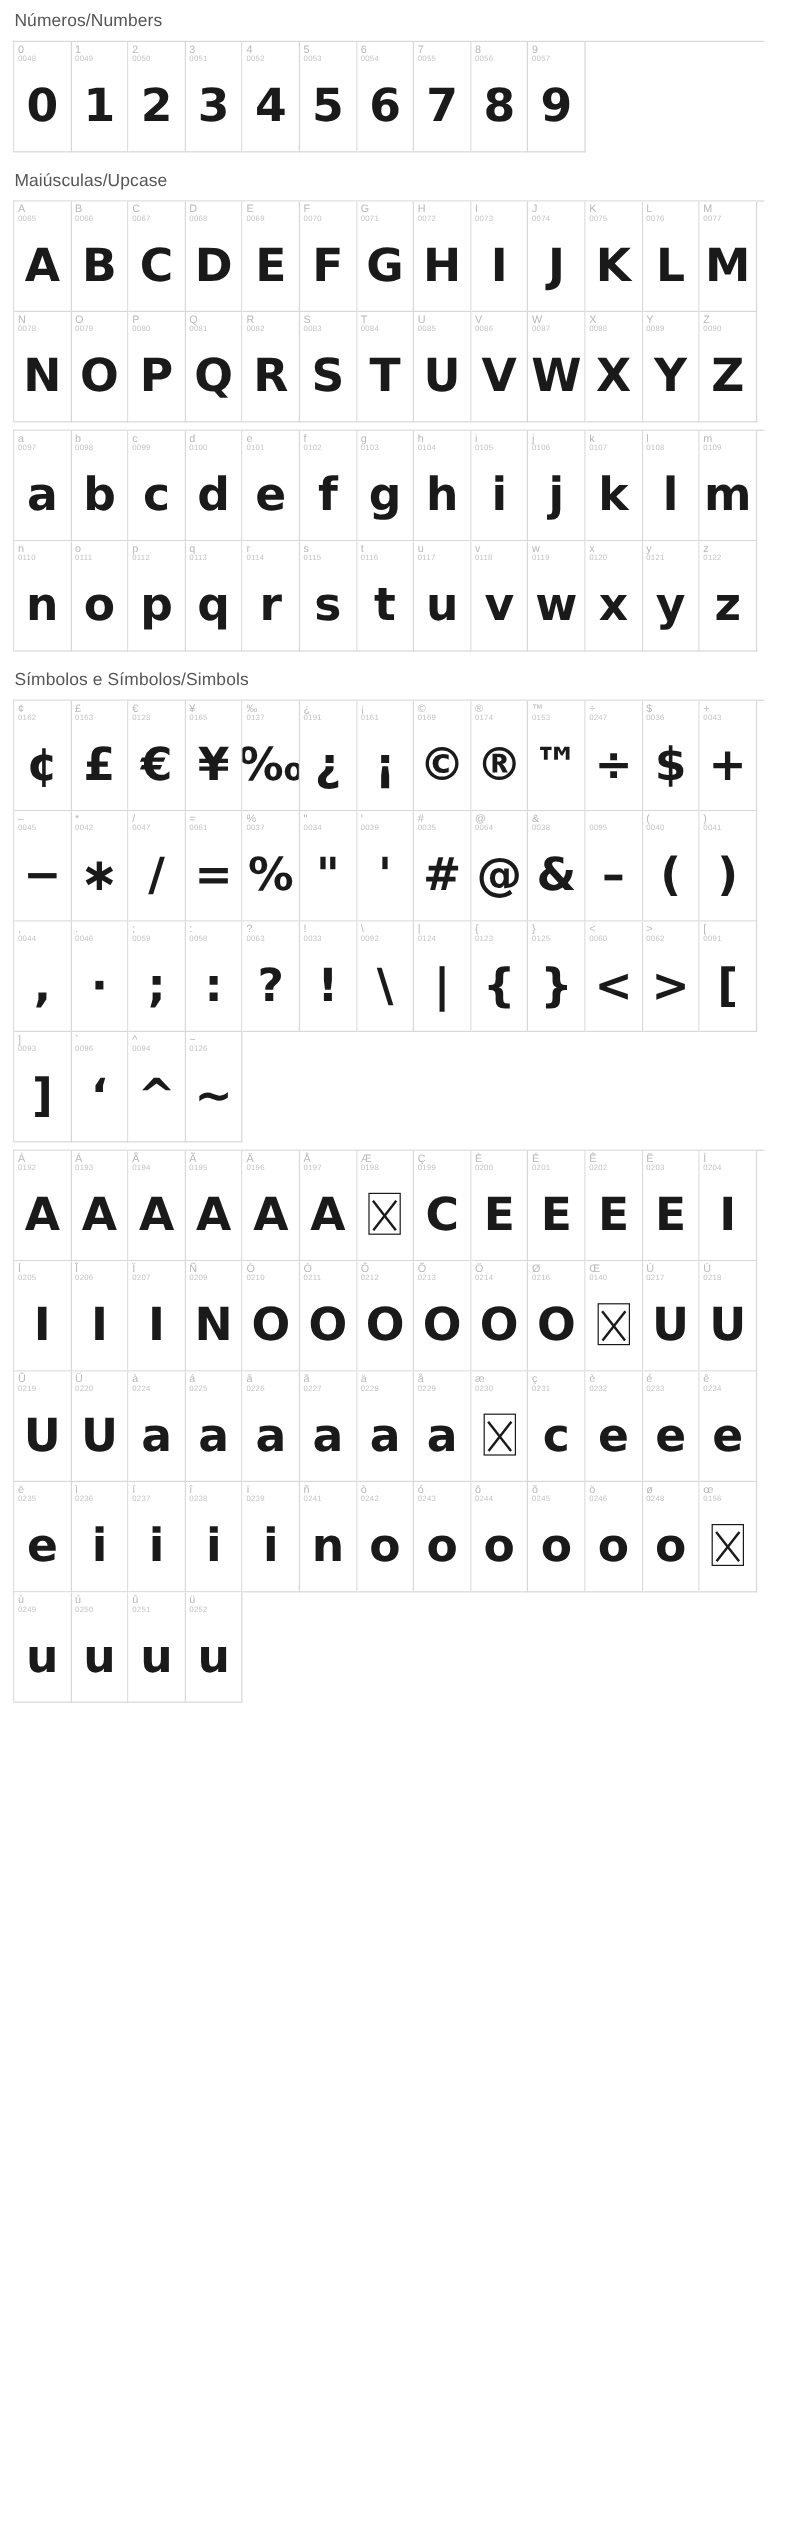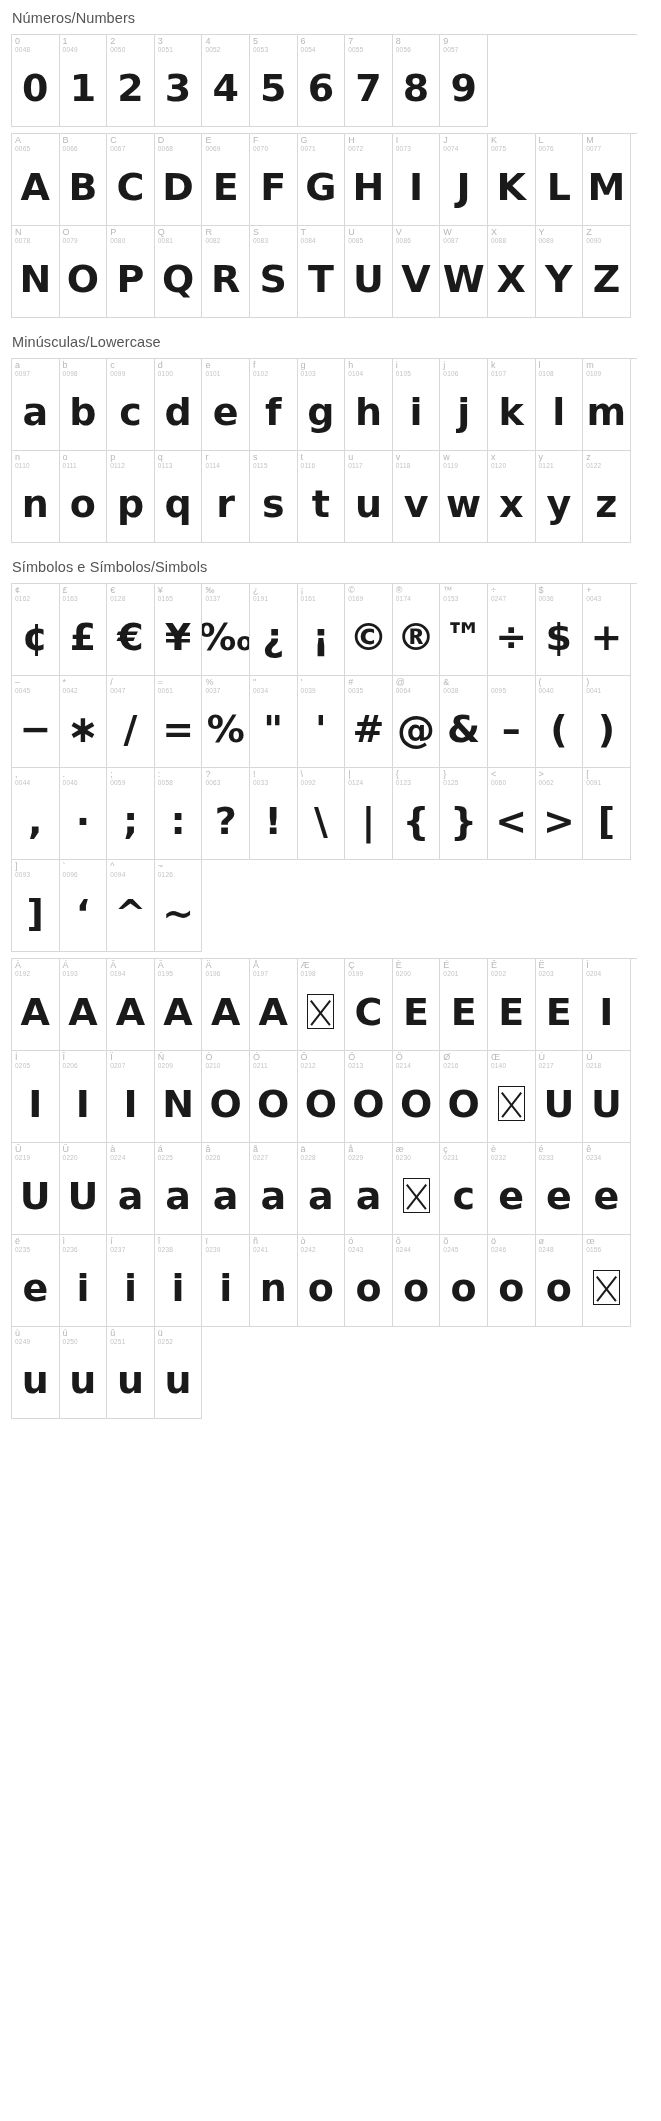--- a/index.html
+++ b/index.html
@@ -173,20 +173,21 @@
           <div class="glyph-cell">
             <div class="glyph-meta">
               <span class="glyph-char-label">9</span>
               <span class="glyph-code">0057</span>
             </div>
             <div class="glyph-render">9</div>
           </div>
         </div>
       </div>
       <div class="section">
+        <div class="section-title">Maiúsculas/Upcase</div>
         <div class="glyph-grid">
           <div class="glyph-cell">
             <div class="glyph-meta">
               <span class="glyph-char-label">A</span>
               <span class="glyph-code">0065</span>
             </div>
             <div class="glyph-render">A</div>
           </div>
           <div class="glyph-cell">
             <div class="glyph-meta">
@@ -359,21 +360,20 @@
           <div class="glyph-cell">
             <div class="glyph-meta">
               <span class="glyph-char-label">Z</span>
               <span class="glyph-code">0090</span>
             </div>
             <div class="glyph-render">Z</div>
           </div>
         </div>
       </div>
       <div class="section">
-        <div class="section-title">Minúsculas/Lowercase</div>
         <div class="glyph-grid">
           <div class="glyph-cell">
             <div class="glyph-meta">
               <span class="glyph-char-label">a</span>
               <span class="glyph-code">0097</span>
             </div>
             <div class="glyph-render">a</div>
           </div>
           <div class="glyph-cell">
             <div class="glyph-meta">

